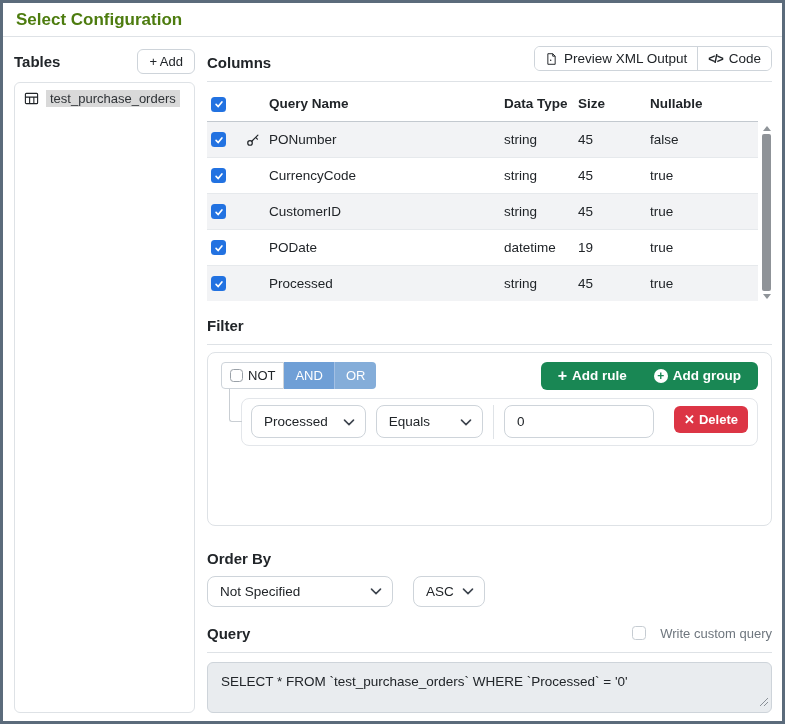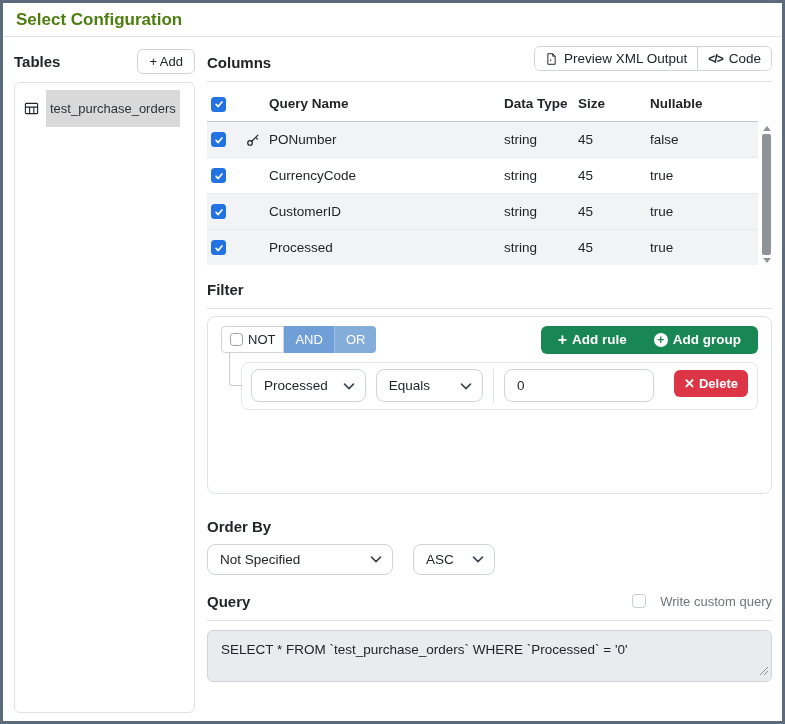--- a/index.html
+++ b/index.html
@@ -8,21 +8,21 @@
   .titlebar{padding:7px 13px 6px;font-size:17px;font-weight:700;color:#4d7c0f;border-bottom:1px solid #dee2e6;flex:0 0 auto;}
   .content{flex:1;display:flex;padding:8px 10px 8px 11px;gap:12px;min-height:0;}
 
   
   .sidebar{width:181px;flex:0 0 181px;display:flex;flex-direction:column;}
   .sidebar-header{display:flex;justify-content:space-between;align-items:center;margin:4px 0 8px;}
   .section-title{font-size:15px;font-weight:700;color:#212529;}
   .add-btn{border:1px solid #ced4da;border-radius:6px;background:#fff;padding:4px 11px;font-size:13px;color:#212529;cursor:pointer;}
   .sidebar-list{flex:1;border:1px solid #dee2e6;border-radius:6px;padding:7px 9px;}
   .table-item{display:flex;align-items:center;gap:7px;font-size:13px;cursor:pointer;}
-  .table-item .tbl-label{background:#d9d9d9;padding:11px 4px;color:#2f3337;}
+  .table-item .tbl-label{background:#d9d9d9;padding:1px 4px;color:#2f3337;}
 
   
   .main{flex:1;display:flex;flex-direction:column;min-width:0;}
   .main-header{display:flex;justify-content:space-between;align-items:flex-end;margin-top:1px;}
   .btn-group{display:flex;border:1px solid #ced4da;border-radius:6px;overflow:hidden;background:#fff;}
   .btn-group .btn{padding:4px 10px;font-size:13.5px;display:flex;gap:6px;align-items:center;background:#fff;border:none;color:#212529;cursor:pointer;font-family:inherit;}
   .btn-group .btn + .btn{border-left:1px solid #ced4da;}
   .code-glyph{font-weight:700;font-size:12px;letter-spacing:-1px;}
   hr.divider{border:none;border-top:1px solid #dee2e6;margin:10px 0 0;width:100%;}
 
@@ -64,21 +64,21 @@
   .vdiv{width:1px;height:34px;background:#dfe3e7;}
   .value-input{width:150px;height:33px;border:1px solid #ced4da;border-radius:8px;padding:0 12px;font-size:13.5px;box-sizing:border-box;color:#212529;font-family:inherit;}
   .spacer{flex:1;}
   .delete-btn{background:#dc3545;color:#fff;border:none;border-radius:6px;height:27px;padding:0 10px;font-size:13px;font-weight:600;display:flex;align-items:center;gap:4px;align-self:flex-start;cursor:pointer;font-family:inherit;}
   .x-glyph{font-size:13px;font-weight:700;}
 
   
   .orderby-label{margin-top:24px;}
   .orderby-row{display:flex;gap:20px;margin-top:9px;}
   .w-ob{width:186px;height:31px;}
-  .w-asc{width:82px;height:31px;padding-right:26px;}
+  .w-asc{width:72px;height:31px;padding-right:26px;}
 
   
   .query-header{display:flex;justify-content:space-between;align-items:center;margin-top:18px;}
   .custom-check{display:flex;gap:14px;align-items:center;font-size:13px;color:#6e767e;cursor:pointer;}
   .custom-check .cb{width:14px;height:14px;border-color:#c6ccd2;}
   .query-box{margin-top:9px;background:#e9ecef;border:1px solid #ced4da;border-radius:6px;height:52px;padding:11px 13px;font-size:13.5px;color:#212529;position:relative;box-sizing:border-box;}
   .grip{position:absolute;right:2px;bottom:2px;}
 </style>
 </head>
 <body>
@@ -186,20 +186,32 @@
             <tr class="striped">
               <td><span class="cb checked">
                     <svg width="10" height="10" viewBox="0 0 12 12">
                       <path d="M2.5 6.5 L5 9 L9.5 3.5" stroke="#fff" stroke-width="2" fill="none" stroke-linecap="round"></path>
                     </svg>
                   </span></td>
               <td></td>
               <td>CustomerID</td>
               <td>string</td>
               <td>45</td>
+              <td>true</td>
+            </tr>
+            <tr>
+              <td><span class="cb checked">
+                    <svg width="10" height="10" viewBox="0 0 12 12">
+                      <path d="M2.5 6.5 L5 9 L9.5 3.5" stroke="#fff" stroke-width="2" fill="none" stroke-linecap="round"></path>
+                    </svg>
+                  </span></td>
+              <td></td>
+              <td>PODate</td>
+              <td>datetime</td>
+              <td>19</td>
               <td>true</td>
             </tr>
             <tr class="striped">
               <td><span class="cb checked">
                     <svg width="10" height="10" viewBox="0 0 12 12">
                       <path d="M2.5 6.5 L5 9 L9.5 3.5" stroke="#fff" stroke-width="2" fill="none" stroke-linecap="round"></path>
                     </svg>
                   </span></td>
               <td></td>
               <td>Processed</td>

